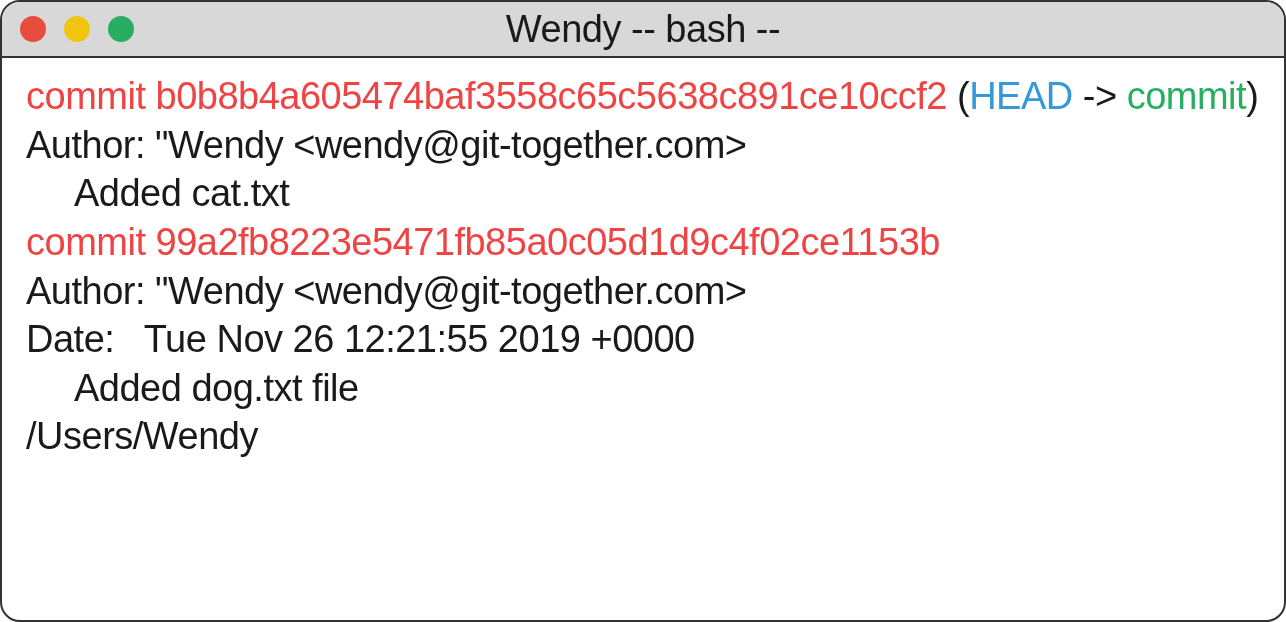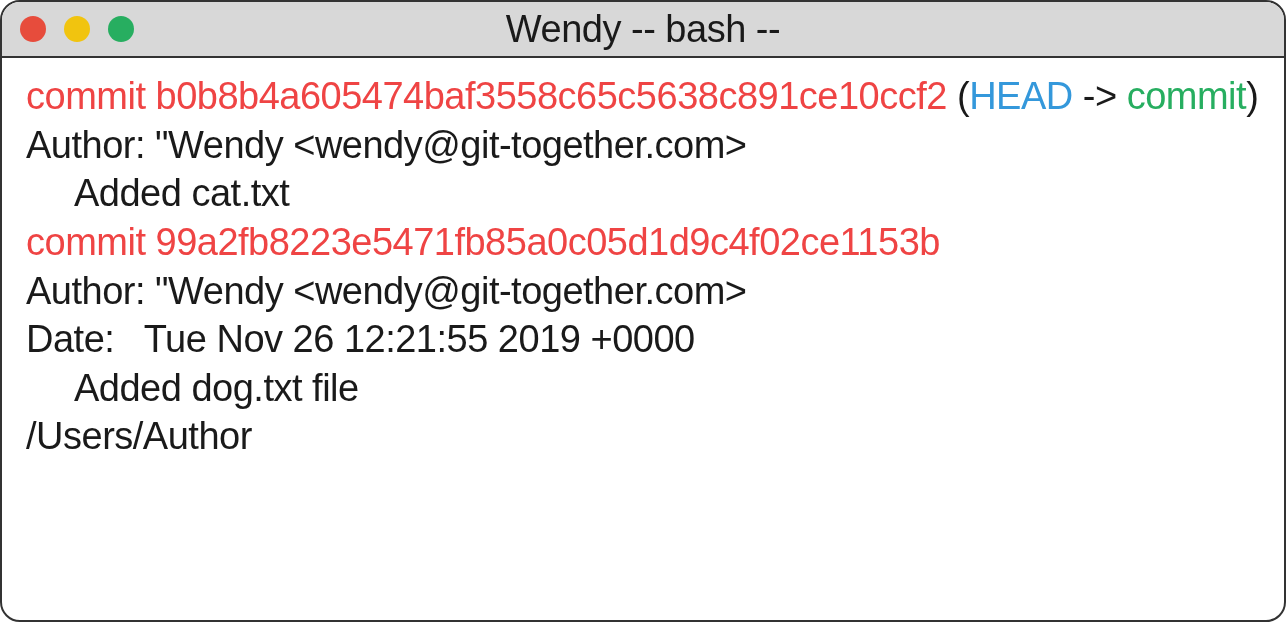--- a/index.html
+++ b/index.html
@@ -119,15 +119,15 @@
 
     <div class="line">Author: "Wendy &lt;wendy@git-together.com&gt;</div>
     <div class="line indent">Added cat.txt</div>
 
     <div class="line"><span class="orange">commit </span><span class="orange">99a2fb8223e5471fb85a0c05d1d9c4f02ce1153b</span></div>
 
     <div class="line">Author: "Wendy &lt;wendy@git-together.com&gt;</div>
     <div class="line">Date:   Tue Nov 26 12:21:55 2019 +0000</div>
     <div class="line indent">Added dog.txt file</div>
 
-    <div class="line">/Users/Author</div>
+    <div class="line">/Users/Wendy</div>
   </div>
 </div>
 
 </body></html>

